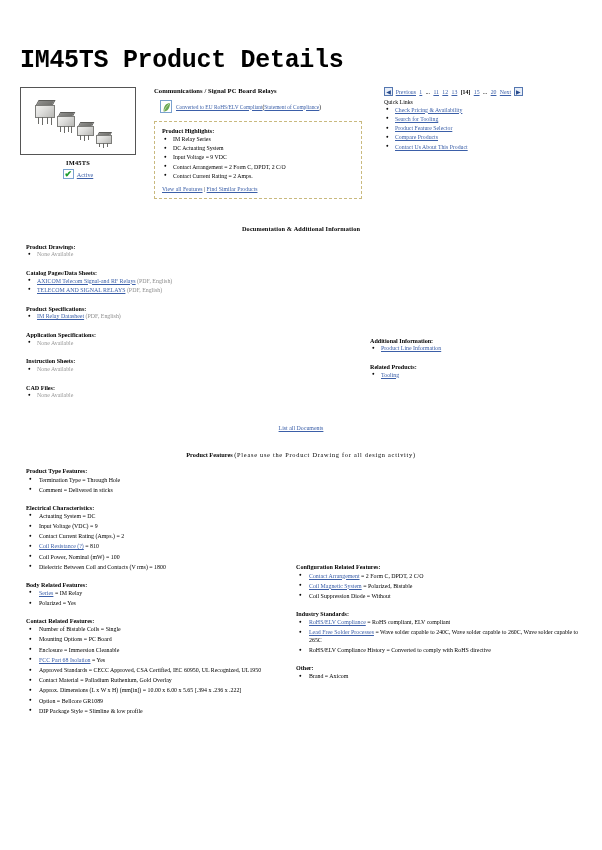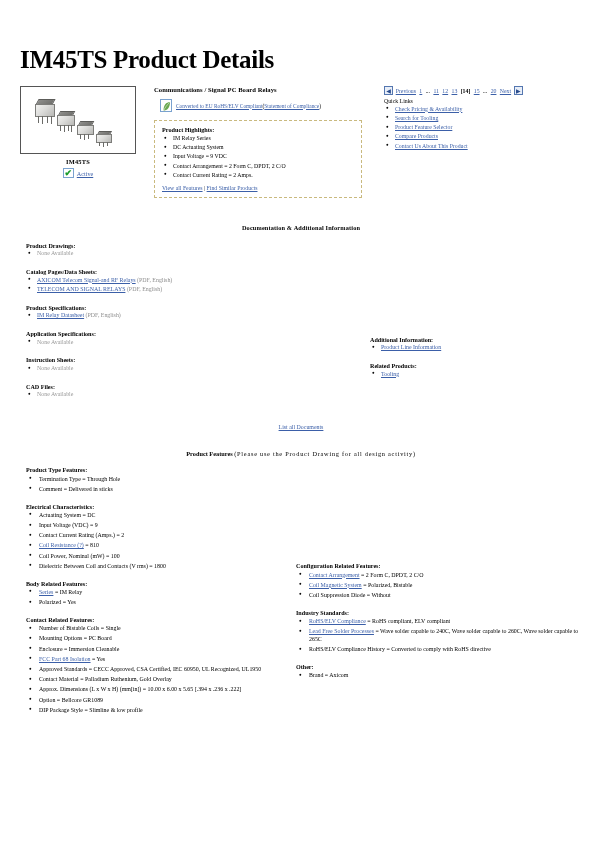--- a/index.html
+++ b/index.html
@@ -17,21 +17,21 @@
   }
   a, .lnk {
     color: #3b5fa8;
     text-decoration: underline;
     cursor: pointer;
   }
   .page { position: relative; width: 602px; height: 850px; padding: 0 14px; }
 
   
   .page-title {
-    font-family: Liberation Serif, serif;
+    font-family: Liberation Mono, monospace;
     font-weight: bold;
     font-size: 25px;
     letter-spacing: -0.3px;
     margin: 46px 0 8px 6px;
     color: #000;
   }
 
   
   .top-wrap { display: flex; margin-top: 12px; align-items: flex-start; }
 

